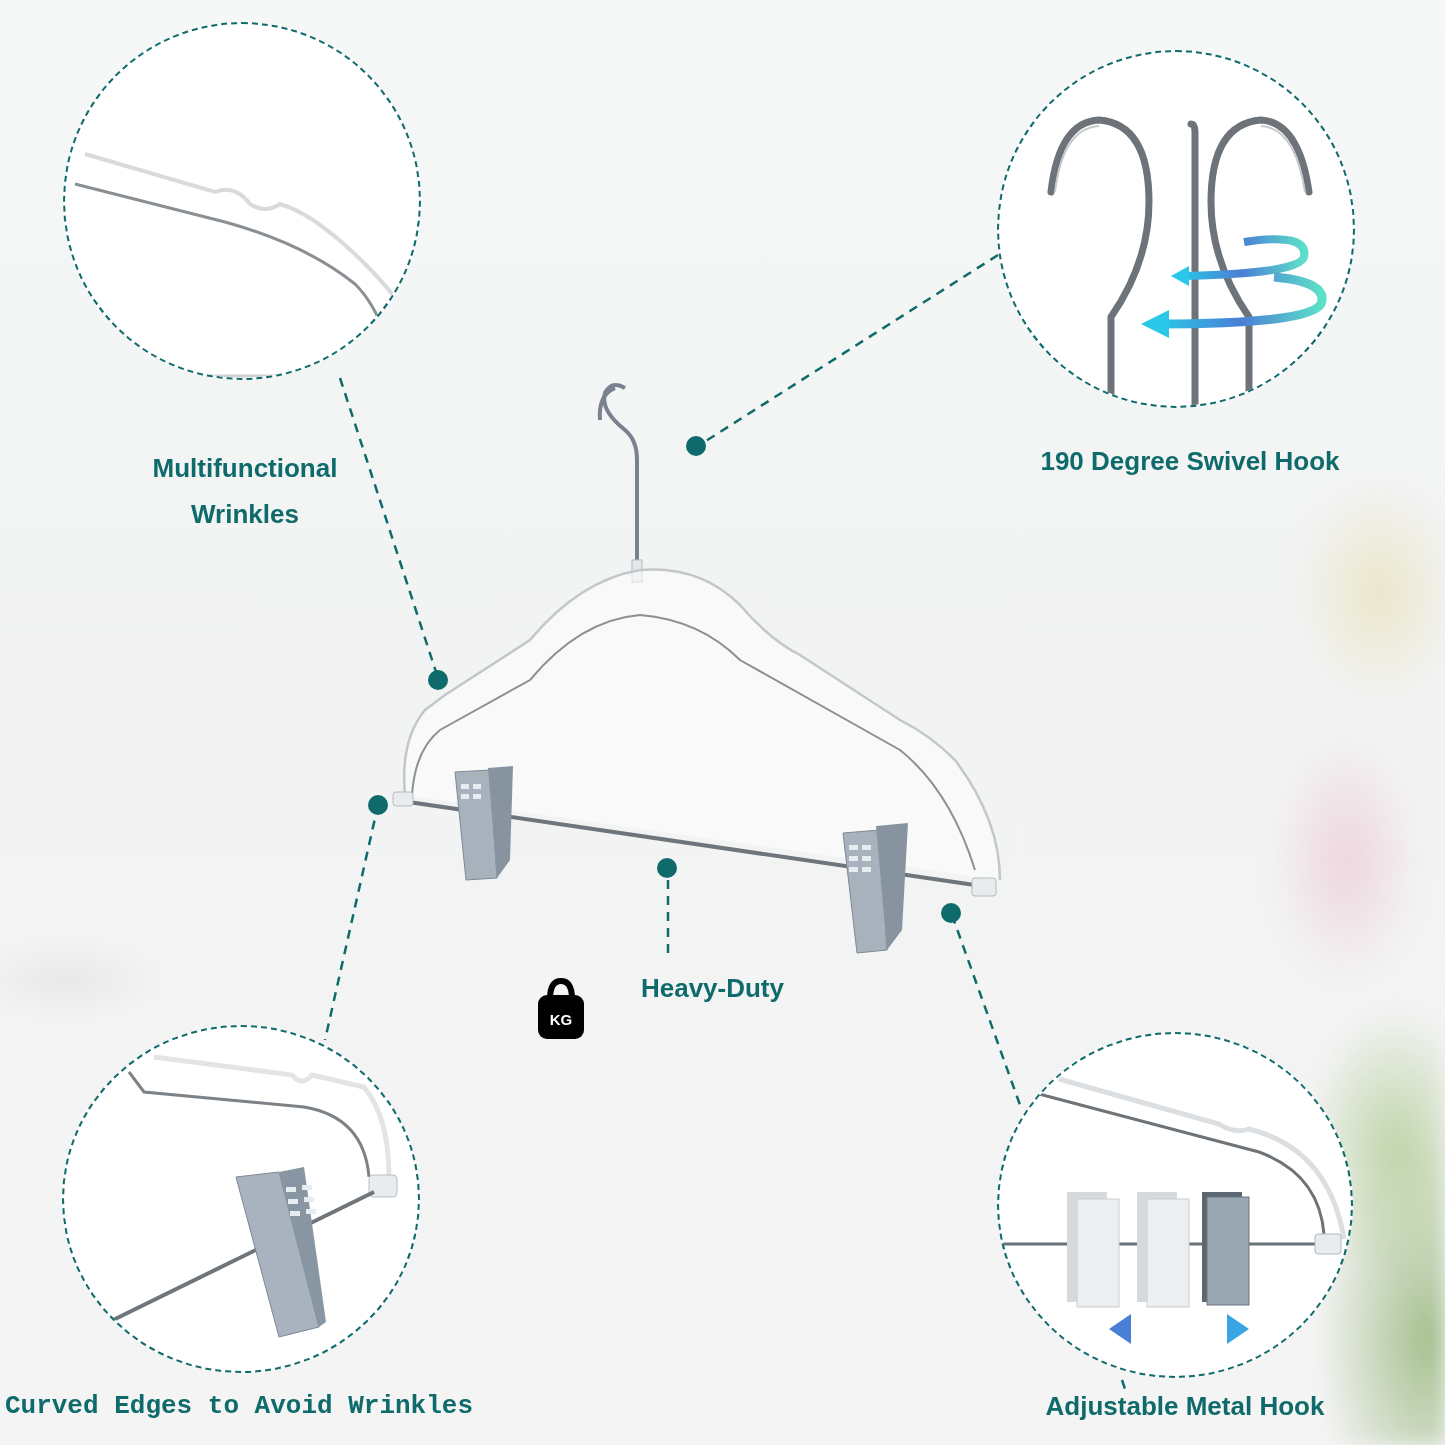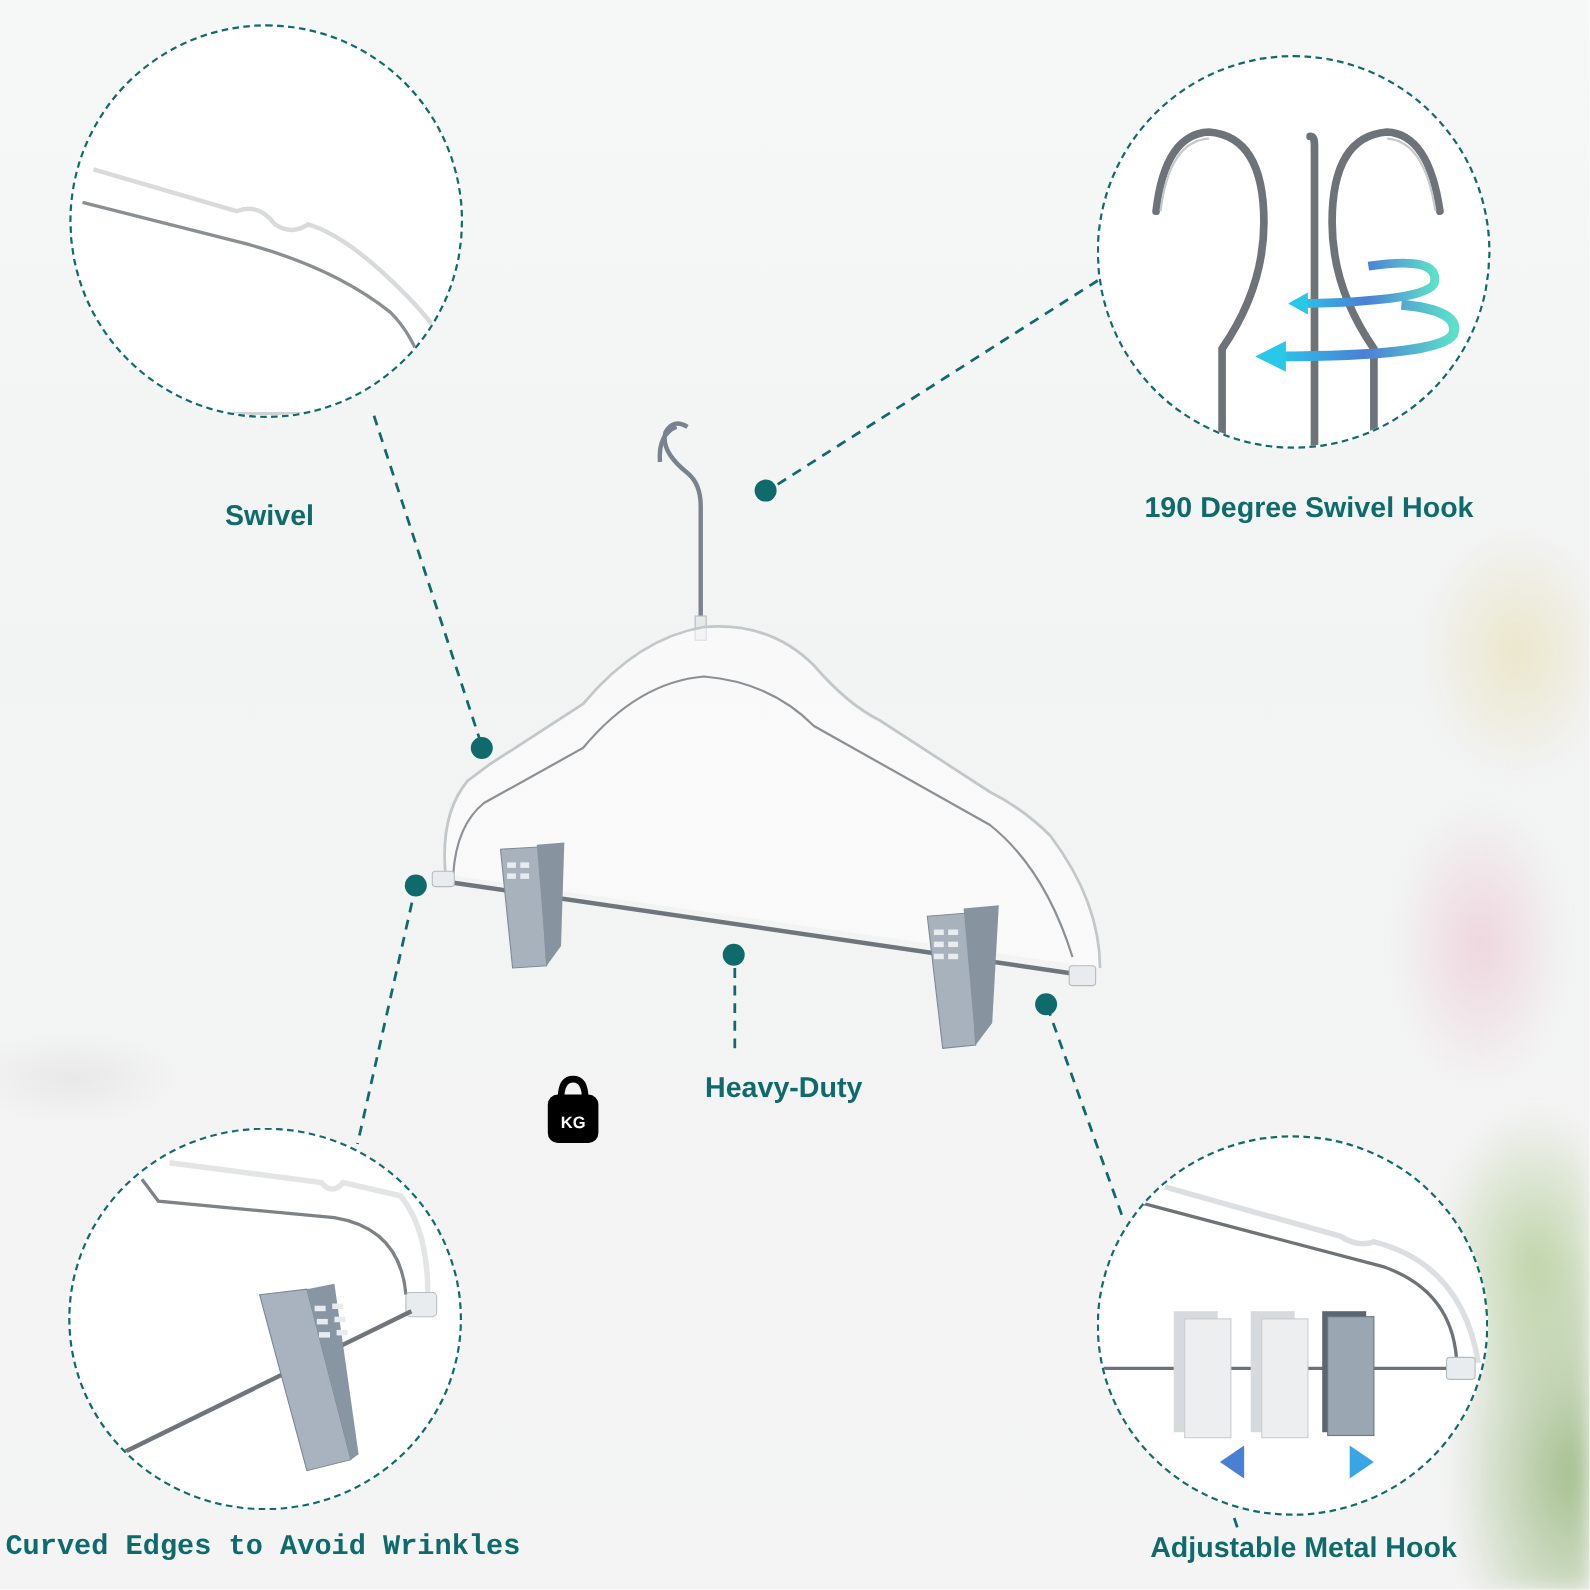--- a/index.html
+++ b/index.html
@@ -31,21 +31,21 @@
   .label {
     position:absolute; color:#0f6b6b; font-weight:bold; font-size:26px;
     text-align:center; line-height:46px; white-space:nowrap;
   }
   .dot {
     position:absolute; width:20px; height:20px; border-radius:50%;
     background:#0f6b6b;
   }
   svg.overlay { position:absolute; left:0; top:0; }
   .kg-icon {
-    position:absolute; left:496px; top:975px; width:50px; height:65px;
+    position:absolute; left:536px; top:975px; width:50px; height:65px;
   }
 </style>
 </head>
 <body>
 
 <div class="bg-blur-right"></div>
 <div class="bg-blur-left"></div>
 
 <svg class="overlay" width="1445" height="1445">
   <g stroke="#0f6b6b" stroke-width="2.5" stroke-dasharray="9,7" fill="none">
@@ -168,21 +168,22 @@
   </g>
 </svg>
 
 <div class="dot" style="left:686px; top:436px;"></div>
 <div class="dot" style="left:428px; top:670px;"></div>
 <div class="dot" style="left:368px; top:795px;"></div>
 <div class="dot" style="left:657px; top:858px;"></div>
 <div class="dot" style="left:941px; top:903px;"></div>
 
 <div class="label" style="left:120px; top:445px; width:250px;">
-  <div>Swivel</div>
+  <div>Multifunctional</div>
+  <div>Wrinkles</div>
 </div>
 
 <div class="label" style="left:1010px; top:438px; width:360px;">
   <div>190 Degree Swivel Hook</div>
 </div>
 
 <div class="kg-icon">
   <svg width="50" height="65" viewBox="0 0 50 65">
     <path d="M14 24 Q14 6 25 6 Q36 6 36 24" stroke="#000" stroke-width="6" fill="none"></path>
     <rect x="2" y="20" width="46" height="44" rx="9" fill="#000"></rect>

